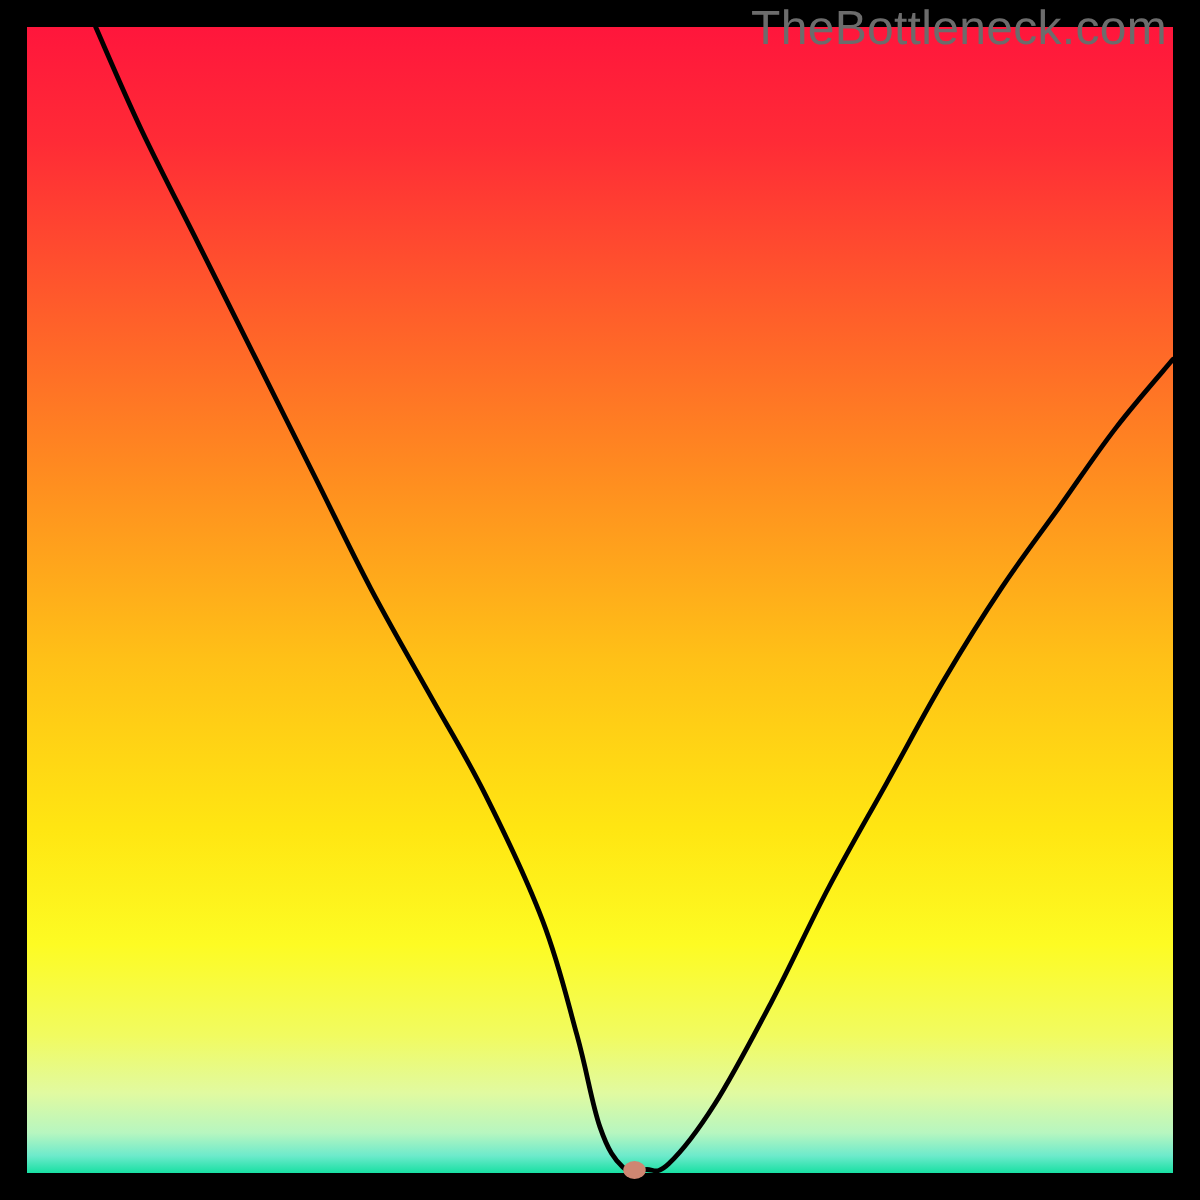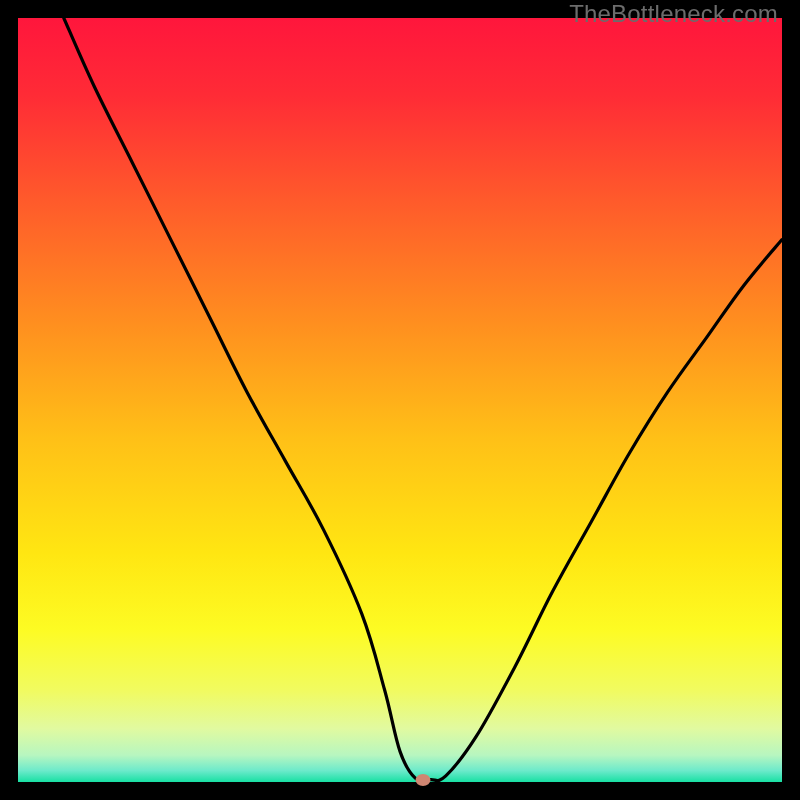--- a/index.html
+++ b/index.html
@@ -24,21 +24,21 @@
     left: 0;
     top: 0;
     width: 764px;
     height: 764px;
   }
   .watermark {
     position: absolute;
     top: 0px;
     right: 22px;
     color: #6c6c6c;
-    font-size: 24px;
+    font-size: 32px;
     font-weight: 500;
     letter-spacing: 0.2px;
     font-family: Arial, sans-serif;
   }
   .marker {
     position: absolute;
     width: 15px;
     height: 12px;
     background: #cf8672;
     border-radius: 50%;

